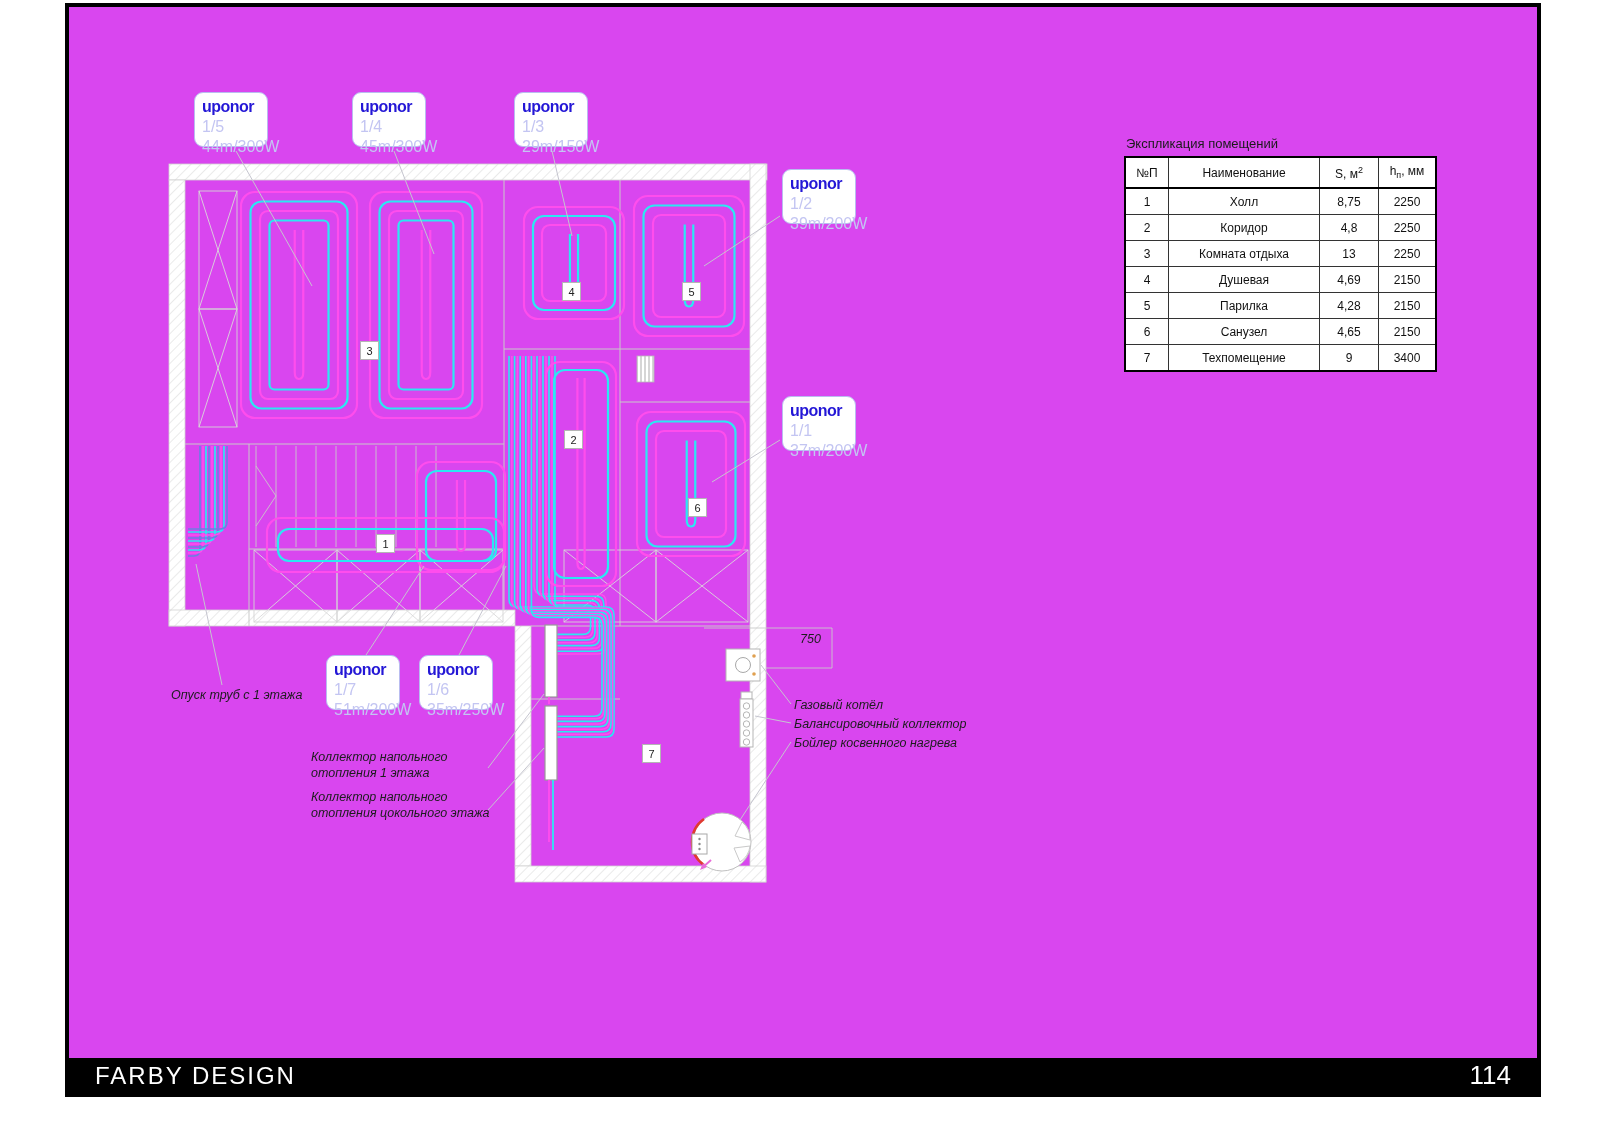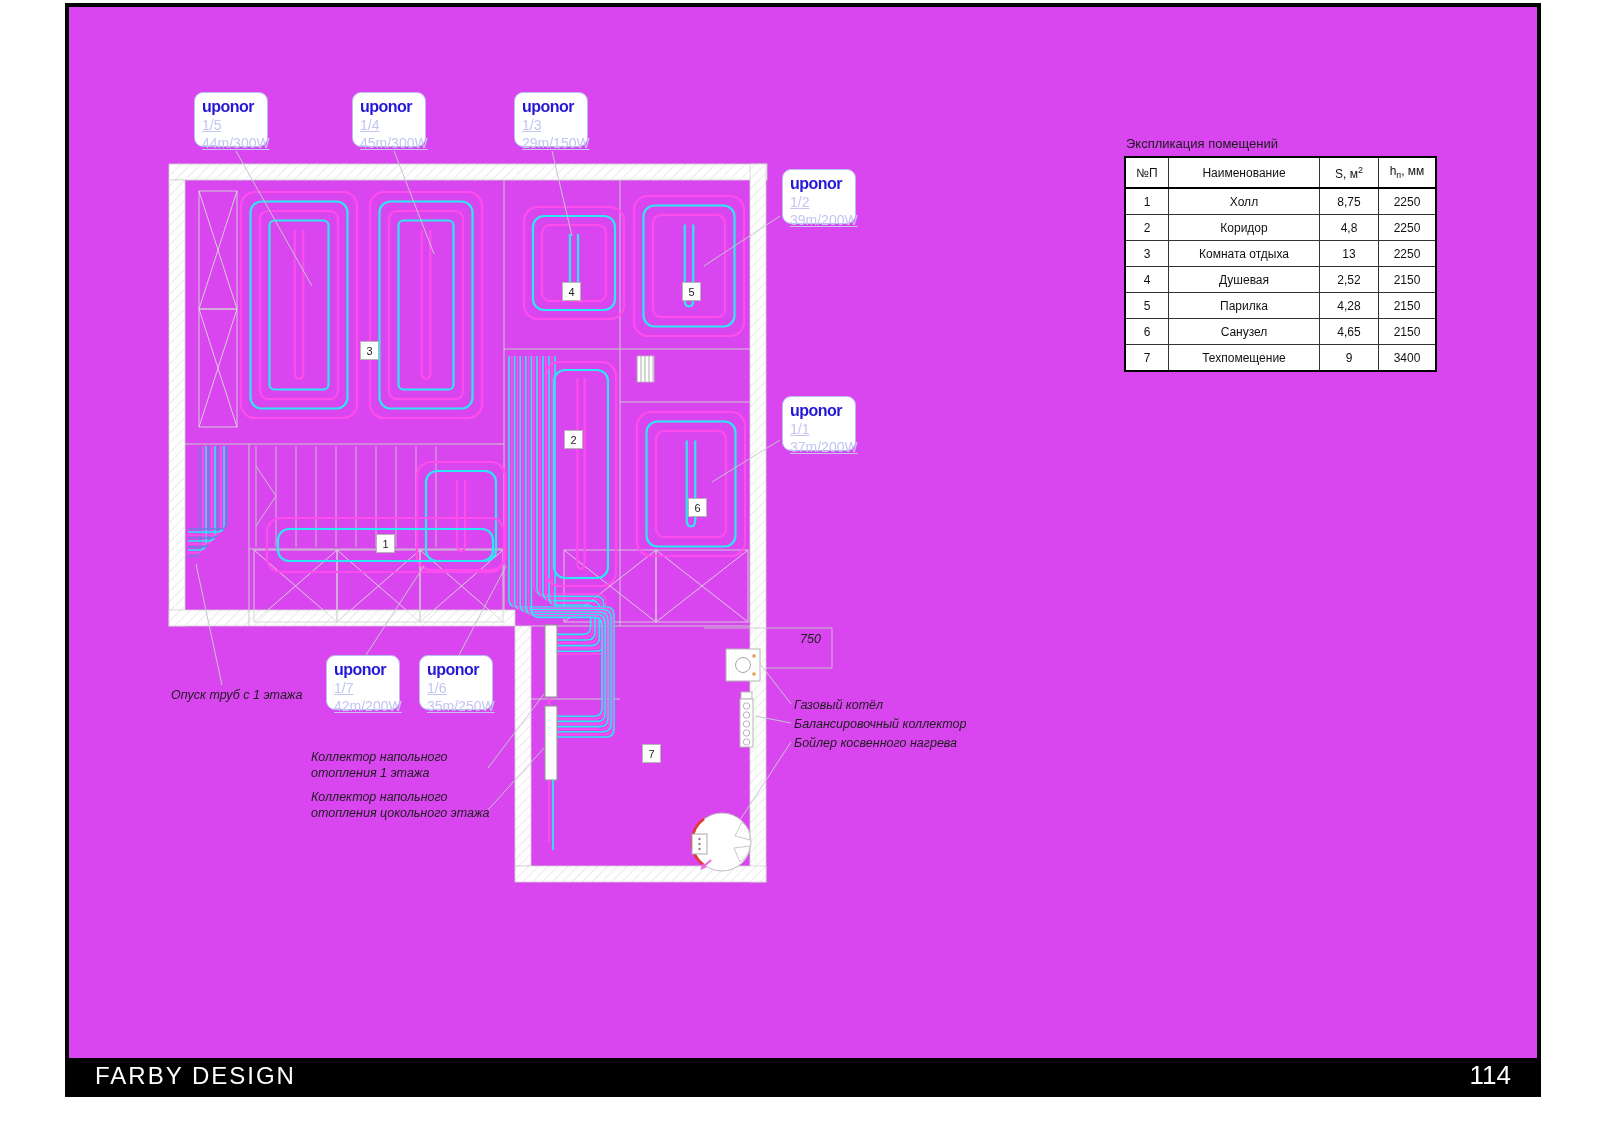--- a/index.html
+++ b/index.html
@@ -25,21 +25,21 @@
   table.schedule thead th{border-bottom:2px solid #000;}
   table.schedule .w-num{width:34px;}
   table.schedule .w-name{width:142px;text-align:center;}
   table.schedule .w-area{width:50px;}
   table.schedule .w-h{width:48px;}
   sup,sub{font-size:9px;}
   
   .ulabel{position:absolute;width:74px;height:55px;background:#fff;border:1.4px solid #b9bcf0;
           border-radius:9px;padding:4px 7px;box-sizing:border-box;line-height:1.25;}
   .ulabel .ubrand{font-size:16px;font-weight:800;color:#2417d6;letter-spacing:-0.5px;}
-  .ulabel .uloop,.ulabel .uspec{font-size:14px;color:#c3c5f2;text-decoration:underline;}
+  .ulabel .uloop,.ulabel .uspec{font-size:16px;color:#c3c5f2;}
   
   .rtag{position:absolute;width:17px;height:17px;border:1px solid #b5b5b5;background:#fff;
         font-size:11px;display:flex;align-items:center;justify-content:center;color:#222;}
   
   .ann{position:absolute;font-size:12.5px;color:#1c1c1c;line-height:1.3;font-style:italic;}
 </style>
 </head>
 <body>
 
 <div id="page">
@@ -248,21 +248,21 @@
       <div class="uspec">39m/200W</div>
     </div>
     <div class="ulabel" style="left:713px;top:389px">
       <div class="ubrand">uponor</div>
       <div class="uloop">1/1</div>
       <div class="uspec">37m/200W</div>
     </div>
     <div class="ulabel" style="left:257px;top:648px">
       <div class="ubrand">uponor</div>
       <div class="uloop">1/7</div>
-      <div class="uspec">42m/200W</div>
+      <div class="uspec">51m/200W</div>
     </div>
     <div class="ulabel" style="left:350px;top:648px">
       <div class="ubrand">uponor</div>
       <div class="uloop">1/6</div>
       <div class="uspec">35m/250W</div>
     </div>
 
     <div class="rtag" style="left:291px;top:334px">3</div>
     <div class="rtag" style="left:493px;top:275px">4</div>
     <div class="rtag" style="left:613px;top:275px">5</div>
@@ -304,21 +304,21 @@
           </tr>
           <tr>
             <td>3</td>
             <td>Комната отдыха</td>
             <td>13</td>
             <td>2250</td>
           </tr>
           <tr>
             <td>4</td>
             <td>Душевая</td>
-            <td>2,52</td>
+            <td>4,69</td>
             <td>2150</td>
           </tr>
           <tr>
             <td>5</td>
             <td>Парилка</td>
             <td>4,28</td>
             <td>2150</td>
           </tr>
           <tr>
             <td>6</td>

